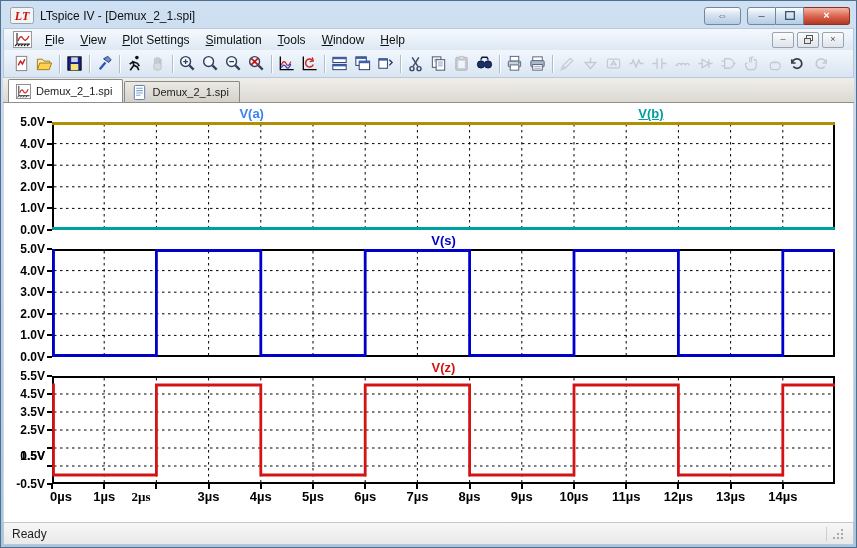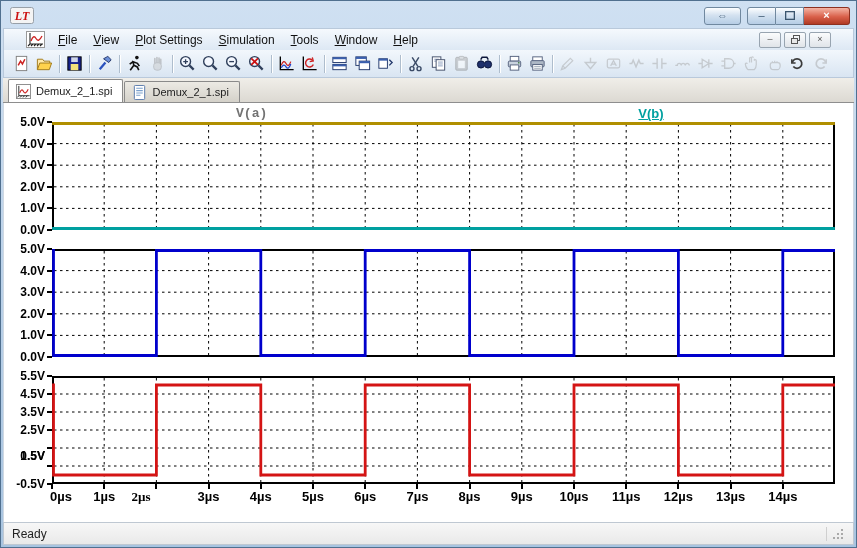--- a/index.html
+++ b/index.html
@@ -22,21 +22,21 @@
   .tb-resize{width:37px;}
   .tb-min{width:29px;border-radius:3px 0 0 3px;}
   .tb-max{width:28px;border-left:none;border-radius:0;}
   .tb-close{width:46px;border-radius:0 3px 3px 0;border-left:none;
             background:linear-gradient(#f4b4a4,#d9604a 55%,#b03a24);
             color:#fff;font-weight:bold;border-color:#8c3020;}
 
   
   .menubar{height:22px;background:linear-gradient(#f5f9fd,#dde8f4);
            border:1px solid #b9c9db;border-bottom:none;
-           display:flex;align-items:center;padding:0 20px;justify-content:space-between;}
+           display:flex;align-items:center;padding:0 7px;justify-content:space-between;}
   .menu-doc-icon{width:19px;height:17px;margin:0 5px 0 2px;flex:none;}
   .menu-item{padding:3px 8px;font-size:12px;color:#111;cursor:default;}
   .mdi-btns{margin-left:auto;display:flex;gap:3px;padding-right:2px;}
   .mdi-btn{width:22px;height:16px;background:linear-gradient(#fbfcfd,#e0e4e9);
            border:1px solid #98a4b0;border-radius:2px;color:#555;
            display:flex;align-items:center;justify-content:center;font-size:9px;line-height:1;}
 
   
   .toolbar{height:28px;background:linear-gradient(#f2f7fc,#d9e5f2);
            border:1px solid #b9c9db;border-top:none;
@@ -85,20 +85,21 @@
 
 <div class="window">
 
   <div class="titlebar">
     <span class="title-icon">
       <svg viewBox="0 0 24 17">
           <rect x="0.5" y="0.5" width="23" height="16" rx="2" fill="#f4f4f4" stroke="#98a0a8"></rect>
           <text x="12" y="13" text-anchor="middle" font-size="12" font-style="italic" font-weight="bold" fill="#cc1111" font-family="Liberation Serif, serif">LT</text>
         </svg>
     </span>
+    <span class="title-text">LTspice IV - [Demux_2_1.spi]</span>
     <span class="tb-group">
       <span class="tb-btn tb-resize">⇔</span>
       <span class="tb-set">
         <span class="tb-btn tb-min">–</span>
         <span class="tb-btn tb-max">
           <svg width="10" height="9" viewBox="0 0 10 9">
               <rect x="0.5" y="0.5" width="9" height="8" fill="none" stroke="#3a556e" stroke-width="1.6"></rect>
             </svg>
         </span>
         <span class="tb-btn tb-close">×</span>
@@ -373,21 +374,21 @@
           <path d="M4.5 3.5 h7 M4.5 6 h7 M4.5 8.5 h7 M4.5 11 h4.5" stroke="#7aa0cc" stroke-width="1.1"></path>
         </svg>
       <span>Demux_2_1.spi</span>
     </span>
   </div>
 
   <div class="client">
     <div class="plot-col">
         <div class="pane">
           <div class="pane-title">
-            <span class="trace-label" style="left: 199.665px; color: #737373; font-family: Liberation Mono, monospace;">V(a)</span>
+            <span class="trace-label" style="left: 199.665px; color: #3b82f6;">V(a)</span>
             <span class="trace-label" style="left: 598.995px; color: rgb(0, 160, 160); text-decoration: underline;">V(b)</span>
           </div>
           <svg class="plot" width="783" height="108">
             <line x1="52.2" y1="2" x2="52.2" y2="106" stroke="#000" stroke-width="1" stroke-dasharray="2.5,3.5"></line>
             <line x1="104.4" y1="2" x2="104.4" y2="106" stroke="#000" stroke-width="1" stroke-dasharray="2.5,3.5"></line>
             <line x1="156.6" y1="2" x2="156.6" y2="106" stroke="#000" stroke-width="1" stroke-dasharray="2.5,3.5"></line>
             <line x1="208.8" y1="2" x2="208.8" y2="106" stroke="#000" stroke-width="1" stroke-dasharray="2.5,3.5"></line>
             <line x1="261.0" y1="2" x2="261.0" y2="106" stroke="#000" stroke-width="1" stroke-dasharray="2.5,3.5"></line>
             <line x1="313.2" y1="2" x2="313.2" y2="106" stroke="#000" stroke-width="1" stroke-dasharray="2.5,3.5"></line>
             <line x1="365.4" y1="2" x2="365.4" y2="106" stroke="#000" stroke-width="1" stroke-dasharray="2.5,3.5"></line>
@@ -413,20 +414,23 @@
           <span class="ylabel" style="top: 51.2px;">3.0V</span>
           <span class="ytick" style="top: 57.2px;"></span>
           <span class="ylabel" style="top: 72.8px;">2.0V</span>
           <span class="ytick" style="top: 78.8px;"></span>
           <span class="ylabel" style="top: 94.4px;">1.0V</span>
           <span class="ytick" style="top: 100.4px;"></span>
           <span class="ylabel" style="top: 116px;">0.0V</span>
           <span class="ytick" style="top: 122px;"></span>
         </div>
         <div class="pane">
+          <div class="pane-title">
+            <span class="trace-label" style="left: 391.5px; color: rgb(0, 0, 204);">V(s)</span>
+          </div>
           <svg class="plot" width="783" height="108">
             <line x1="52.2" y1="2" x2="52.2" y2="106" stroke="#000" stroke-width="1" stroke-dasharray="2.5,3.5"></line>
             <line x1="104.4" y1="2" x2="104.4" y2="106" stroke="#000" stroke-width="1" stroke-dasharray="2.5,3.5"></line>
             <line x1="156.6" y1="2" x2="156.6" y2="106" stroke="#000" stroke-width="1" stroke-dasharray="2.5,3.5"></line>
             <line x1="208.8" y1="2" x2="208.8" y2="106" stroke="#000" stroke-width="1" stroke-dasharray="2.5,3.5"></line>
             <line x1="261.0" y1="2" x2="261.0" y2="106" stroke="#000" stroke-width="1" stroke-dasharray="2.5,3.5"></line>
             <line x1="313.2" y1="2" x2="313.2" y2="106" stroke="#000" stroke-width="1" stroke-dasharray="2.5,3.5"></line>
             <line x1="365.4" y1="2" x2="365.4" y2="106" stroke="#000" stroke-width="1" stroke-dasharray="2.5,3.5"></line>
             <line x1="417.6" y1="2" x2="417.6" y2="106" stroke="#000" stroke-width="1" stroke-dasharray="2.5,3.5"></line>
             <line x1="469.8" y1="2" x2="469.8" y2="106" stroke="#000" stroke-width="1" stroke-dasharray="2.5,3.5"></line>
@@ -449,20 +453,23 @@
           <span class="ylabel" style="top: 51.2px;">3.0V</span>
           <span class="ytick" style="top: 57.2px;"></span>
           <span class="ylabel" style="top: 72.8px;">2.0V</span>
           <span class="ytick" style="top: 78.8px;"></span>
           <span class="ylabel" style="top: 94.4px;">1.0V</span>
           <span class="ytick" style="top: 100.4px;"></span>
           <span class="ylabel" style="top: 116px;">0.0V</span>
           <span class="ytick" style="top: 122px;"></span>
         </div>
         <div class="pane">
+          <div class="pane-title">
+            <span class="trace-label" style="left: 391.5px; color: rgb(212, 20, 20);">V(z)</span>
+          </div>
           <svg class="plot" width="783" height="108">
             <line x1="52.2" y1="2" x2="52.2" y2="106" stroke="#000" stroke-width="1" stroke-dasharray="2.5,3.5"></line>
             <line x1="104.4" y1="2" x2="104.4" y2="106" stroke="#000" stroke-width="1" stroke-dasharray="2.5,3.5"></line>
             <line x1="156.6" y1="2" x2="156.6" y2="106" stroke="#000" stroke-width="1" stroke-dasharray="2.5,3.5"></line>
             <line x1="208.8" y1="2" x2="208.8" y2="106" stroke="#000" stroke-width="1" stroke-dasharray="2.5,3.5"></line>
             <line x1="261.0" y1="2" x2="261.0" y2="106" stroke="#000" stroke-width="1" stroke-dasharray="2.5,3.5"></line>
             <line x1="313.2" y1="2" x2="313.2" y2="106" stroke="#000" stroke-width="1" stroke-dasharray="2.5,3.5"></line>
             <line x1="365.4" y1="2" x2="365.4" y2="106" stroke="#000" stroke-width="1" stroke-dasharray="2.5,3.5"></line>
             <line x1="417.6" y1="2" x2="417.6" y2="106" stroke="#000" stroke-width="1" stroke-dasharray="2.5,3.5"></line>
             <line x1="469.8" y1="2" x2="469.8" y2="106" stroke="#000" stroke-width="1" stroke-dasharray="2.5,3.5"></line>

